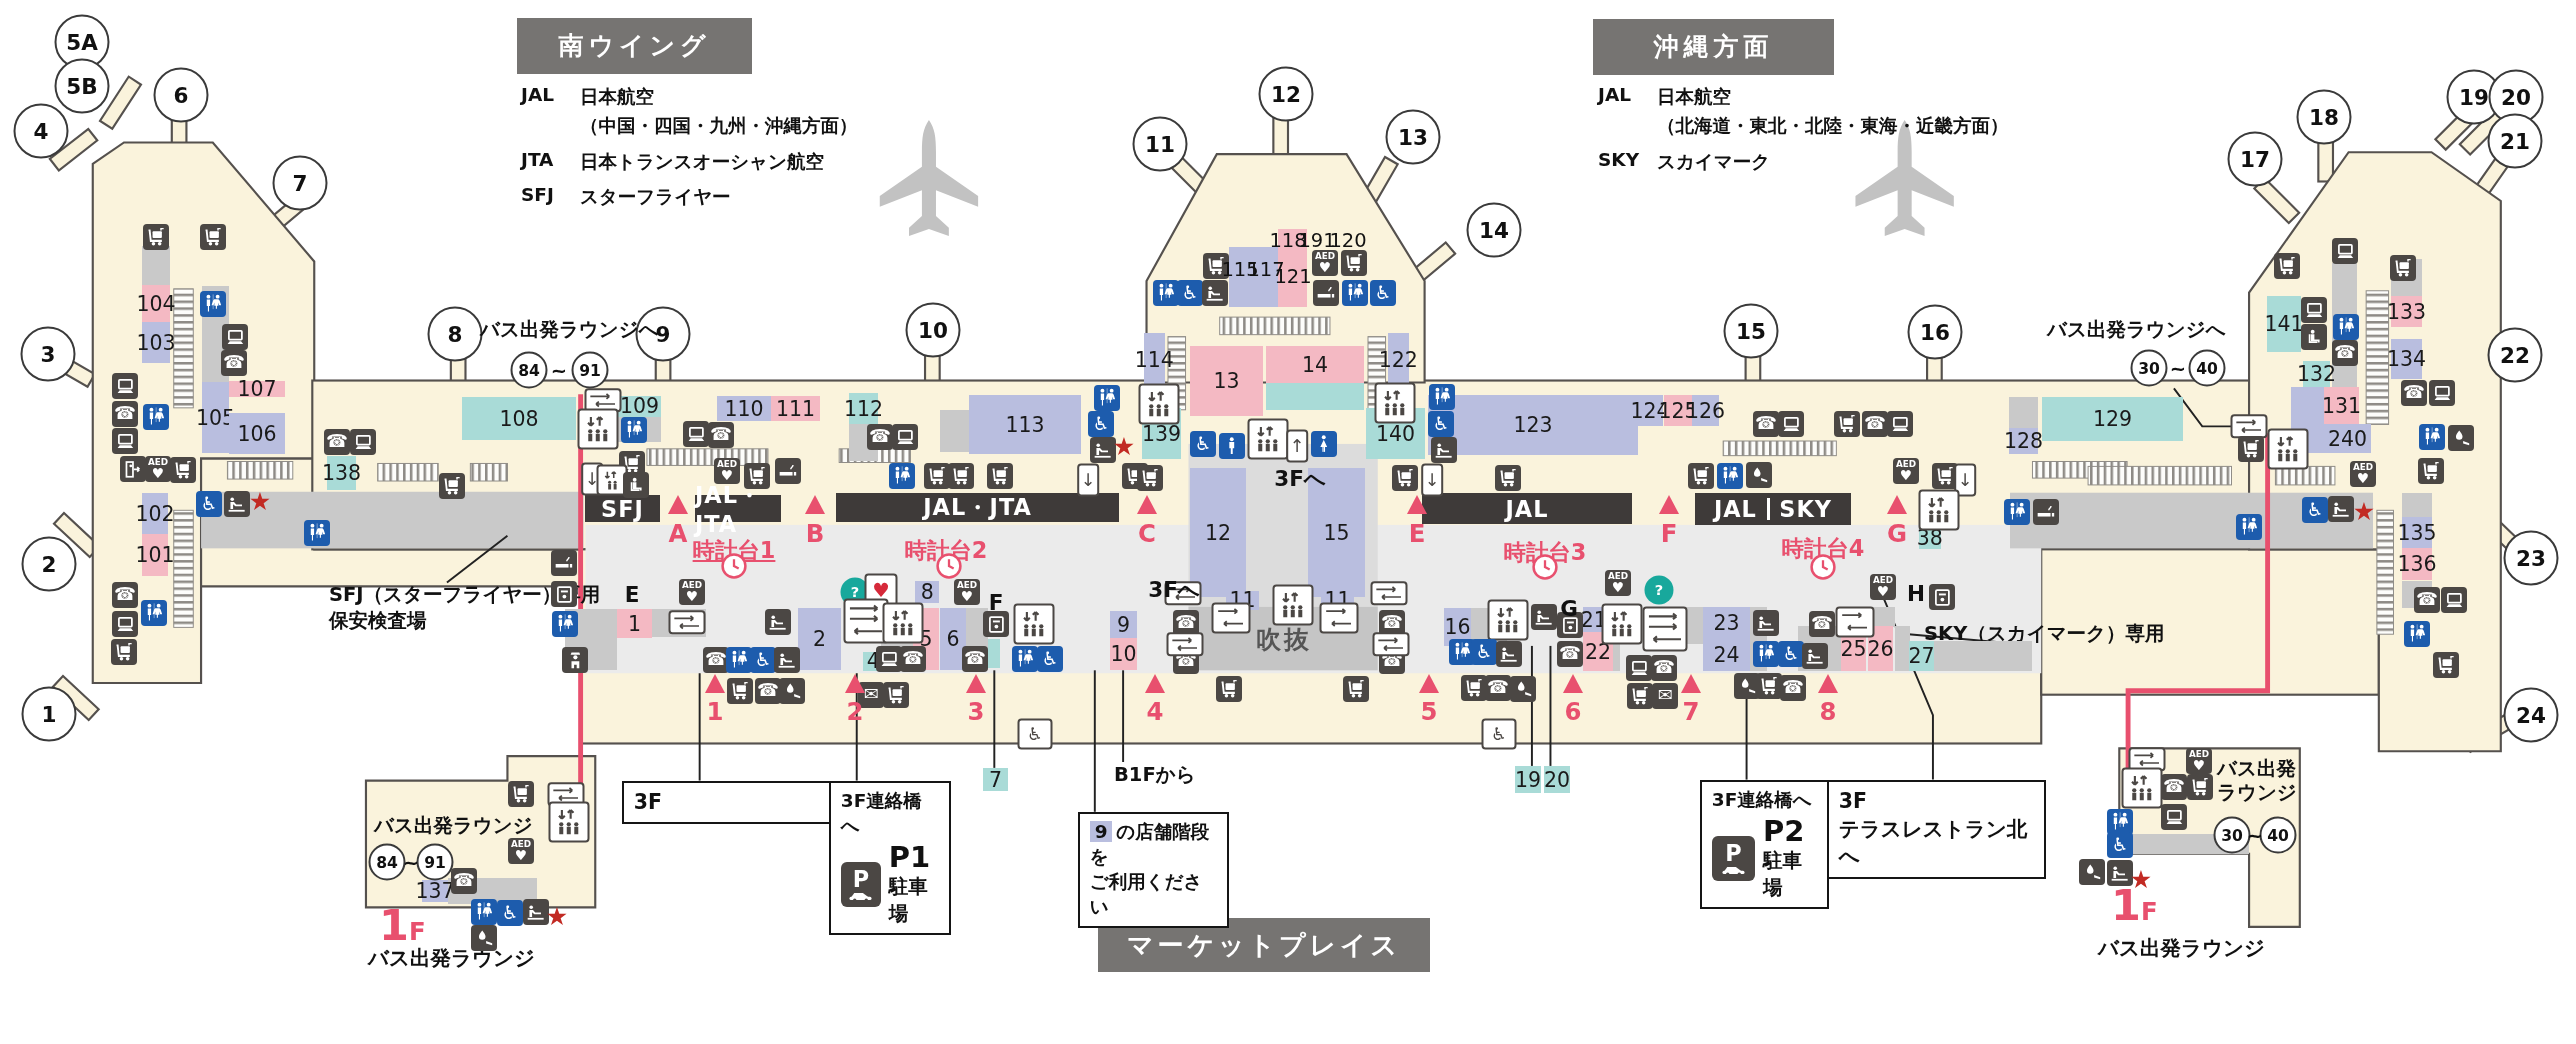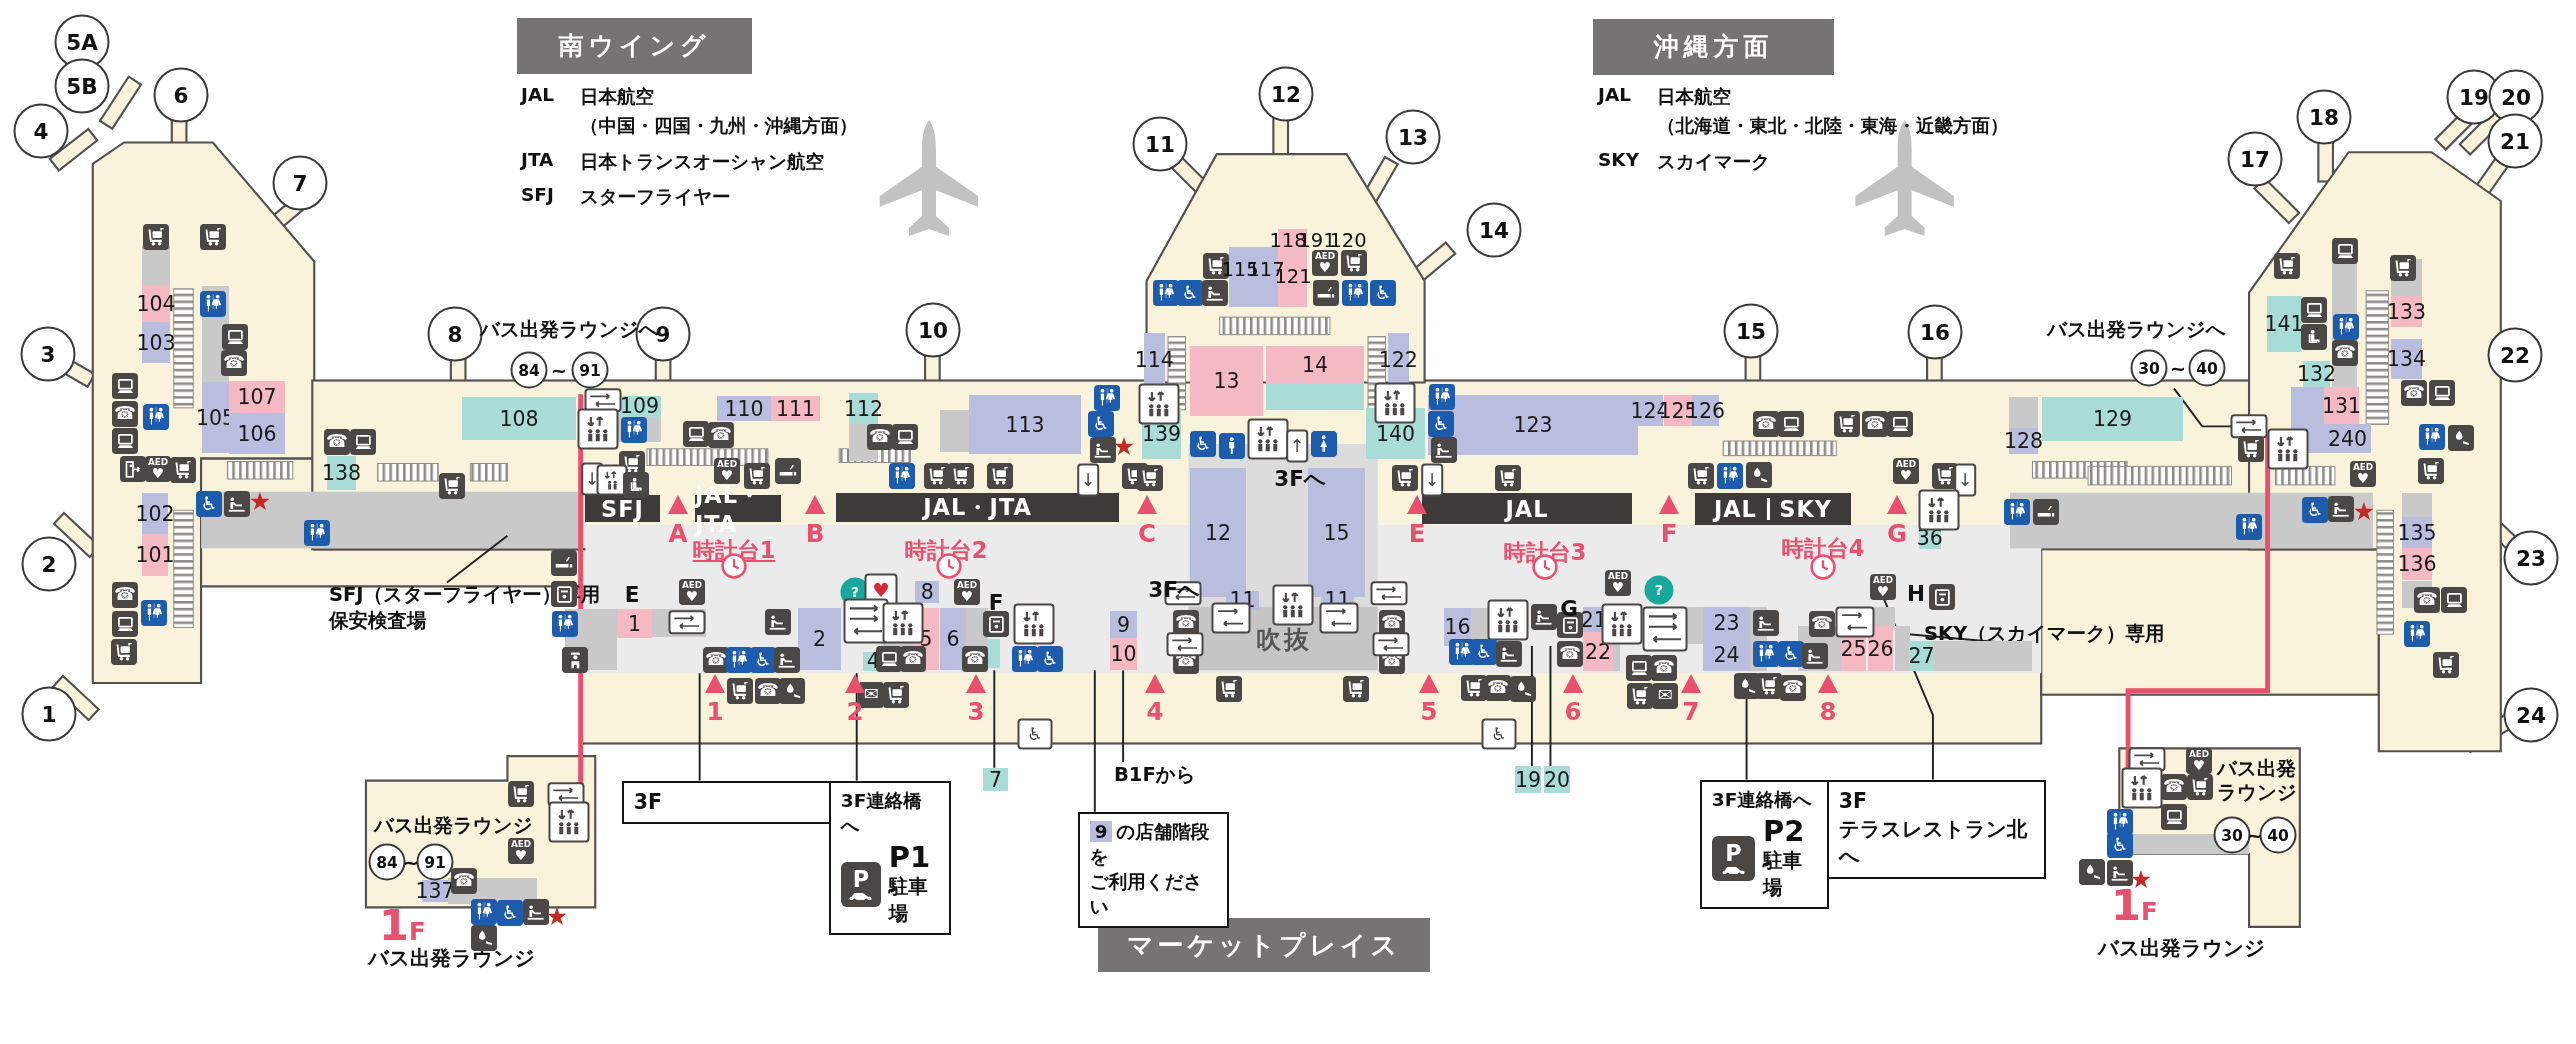--- a/index.html
+++ b/index.html
@@ -260,21 +260,21 @@
     <div class="abs blk purple" style="left: 1229px; top: 247px; width: 49px; height: 60px;"></div>
     <div class="abs blk pink" style="left: 1278px; top: 229px; width: 29px; height: 78px;"></div>
     <div class="abs blk purple" style="left: 2291px; top: 387px; width: 33px; height: 66px;"></div>
     <div class="abs blk teal" style="left: 988px; top: 639px; width: 11.7px; height: 29px;"></div>
     <div class="abs shop pink" style="left: 142px; top: 534px; width: 26px; height: 42px;">101</div>
     <div class="abs shop purple" style="left: 142px; top: 493px; width: 26px; height: 41px;">102</div>
     <div class="abs shop purple" style="left: 142px; top: 322px; width: 28px; height: 41px;">103</div>
     <div class="abs shop pink" style="left: 142px; top: 285px; width: 28px; height: 37px;">104</div>
     <div class="abs shop purple" style="left: 202px; top: 382px; width: 27px; height: 71px;">105</div>
     <div class="abs shop purple" style="left: 229px; top: 413px; width: 56px; height: 41px;">106</div>
-    <div class="abs shop pink" style="left: 229px; top: 381px; width: 56px; height: 32px;">107</div>
+    <div class="abs shop pink" style="left: 229px; top: 381px; width: 56px; height: 16px;">107</div>
     <div class="abs shop teal" style="left: 462px; top: 397px; width: 114px; height: 43px;">108</div>
     <div class="abs shop teal" style="left: 618px; top: 396px; width: 43px; height: 20.5px;">109</div>
     <div class="abs shop purple" style="left: 717px; top: 396px; width: 54px; height: 25px;">110</div>
     <div class="abs shop pink" style="left: 771px; top: 396px; width: 49px; height: 25px;">111</div>
     <div class="abs shop teal" style="left: 849px; top: 393px; width: 29px; height: 31px;">112</div>
     <div class="abs shop purple" style="left: 969px; top: 395px; width: 112px; height: 59px;">113</div>
     <div class="abs shop purple" style="left: 1144px; top: 333px; width: 20.5px; height: 54px;">114</div>
     <div class="abs shop purple" style="left: 1388px; top: 333px; width: 20.5px; height: 54px;">122</div>
     <div class="abs shop purple" style="left: 1428px; top: 395px; width: 210px; height: 60px;">123</div>
     <div class="abs shop purple" style="left: 1637px; top: 395px; width: 26px; height: 31px;">124</div>
@@ -312,21 +312,21 @@
     <div class="abs shop purple" style="left: 1444px; top: 608px; width: 27px; height: 38px;">16</div>
     <div class="abs shop teal" style="left: 1515px; top: 766px; width: 26px; height: 27px;">19</div>
     <div class="abs shop teal" style="left: 1544px; top: 766px; width: 26px; height: 27px;">20</div>
     <div class="abs shop purple" style="left: 1583px; top: 607px; width: 21.5px; height: 25px;">21</div>
     <div class="abs shop pink" style="left: 1583px; top: 632px; width: 30px; height: 39px;">22</div>
     <div class="abs shop purple" style="left: 1703px; top: 607px; width: 47px; height: 32px;">23</div>
     <div class="abs shop purple" style="left: 1703px; top: 639px; width: 47px; height: 32px;">24</div>
     <div class="abs shop pink" style="left: 1841px; top: 626px; width: 25px; height: 45px;">25</div>
     <div class="abs shop pink" style="left: 1868px; top: 626px; width: 25px; height: 45px;">26</div>
     <div class="abs shop teal" style="left: 1909px; top: 641px; width: 25px; height: 30px;">27</div>
-    <div class="abs shop teal" style="left: 1919px; top: 527px; width: 21.5px; height: 21.5px;">36</div>
+    <div class="abs shop teal" style="left: 1919px; top: 527px; width: 21.5px; height: 21.5px;">38</div>
     <div class="abs bar" style="left: 585px; top: 495px; width: 75px; height: 27px;">SFJ</div>
     <div class="abs bar" style="left: 695px; top: 495px; width: 86px; height: 27px;">JAL・JTA</div>
     <div class="abs bar" style="left: 836px; top: 493px; width: 283px; height: 29px;">JAL・JTA</div>
     <div class="abs bar" style="left: 1422px; top: 493px; width: 210px; height: 31px;">JAL</div>
     <div class="abs bar" style="left: 1695px; top: 493px; width: 156px; height: 32px; gap: 9.8px;">
       <span>JAL</span>
       <span class="bardiv"></span>
       <span>SKY</span>
     </div>
     <div class="abs icon ic-dark" style="left: 156px; top: 237px; width: 26px; height: 26px; font-size: 14.6px;">

